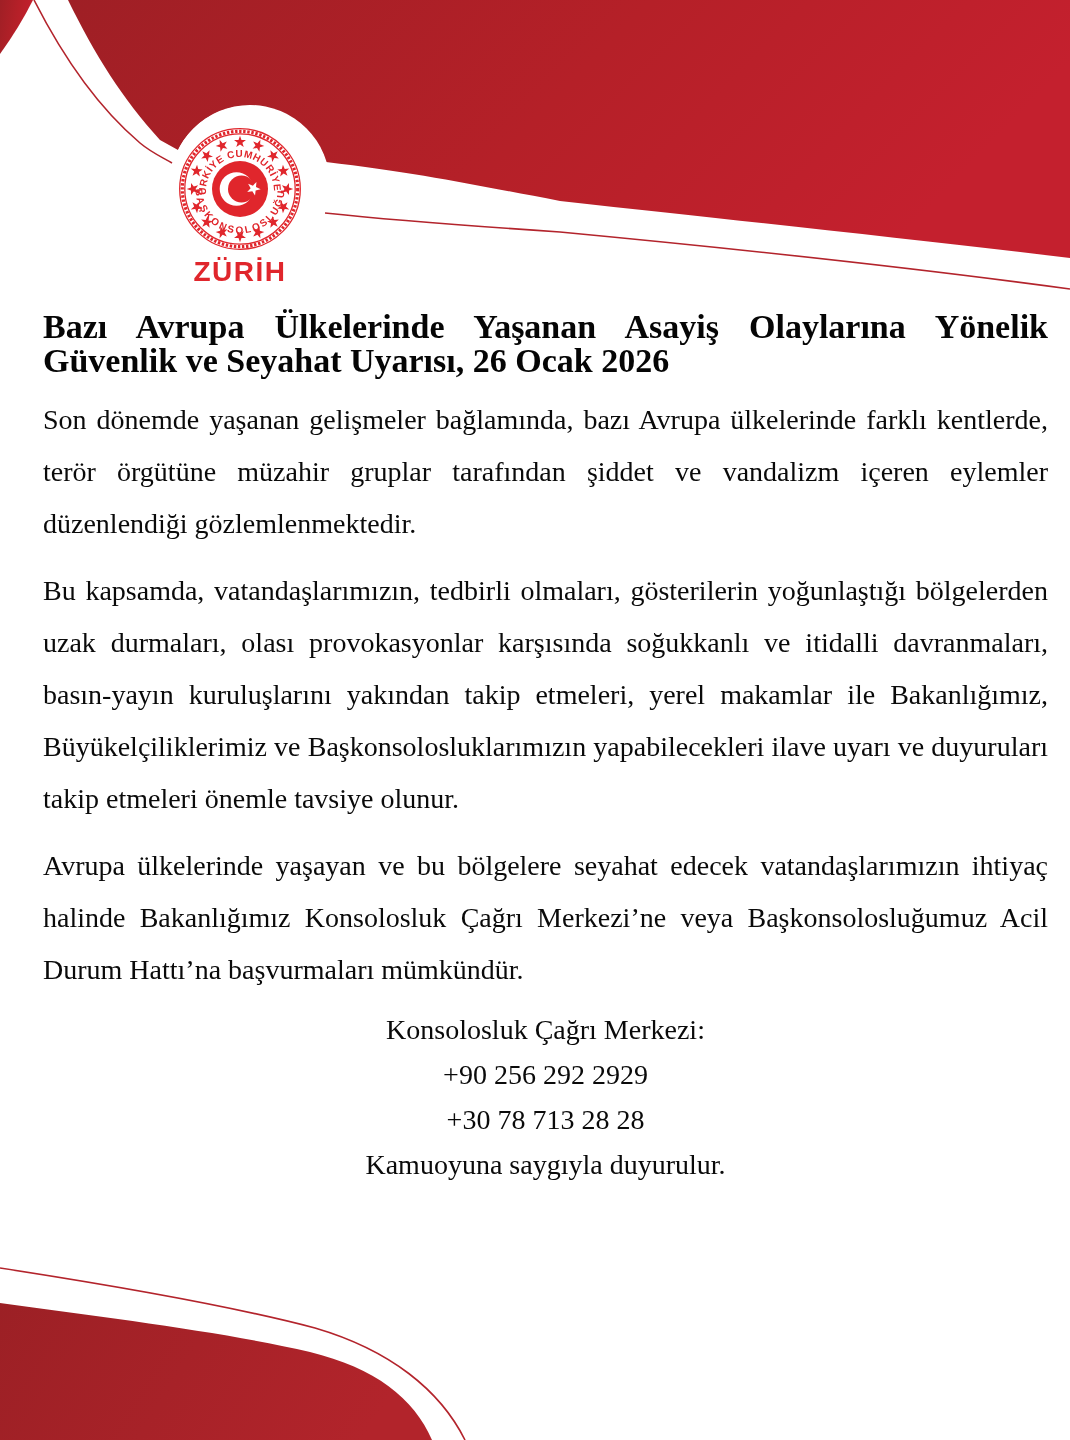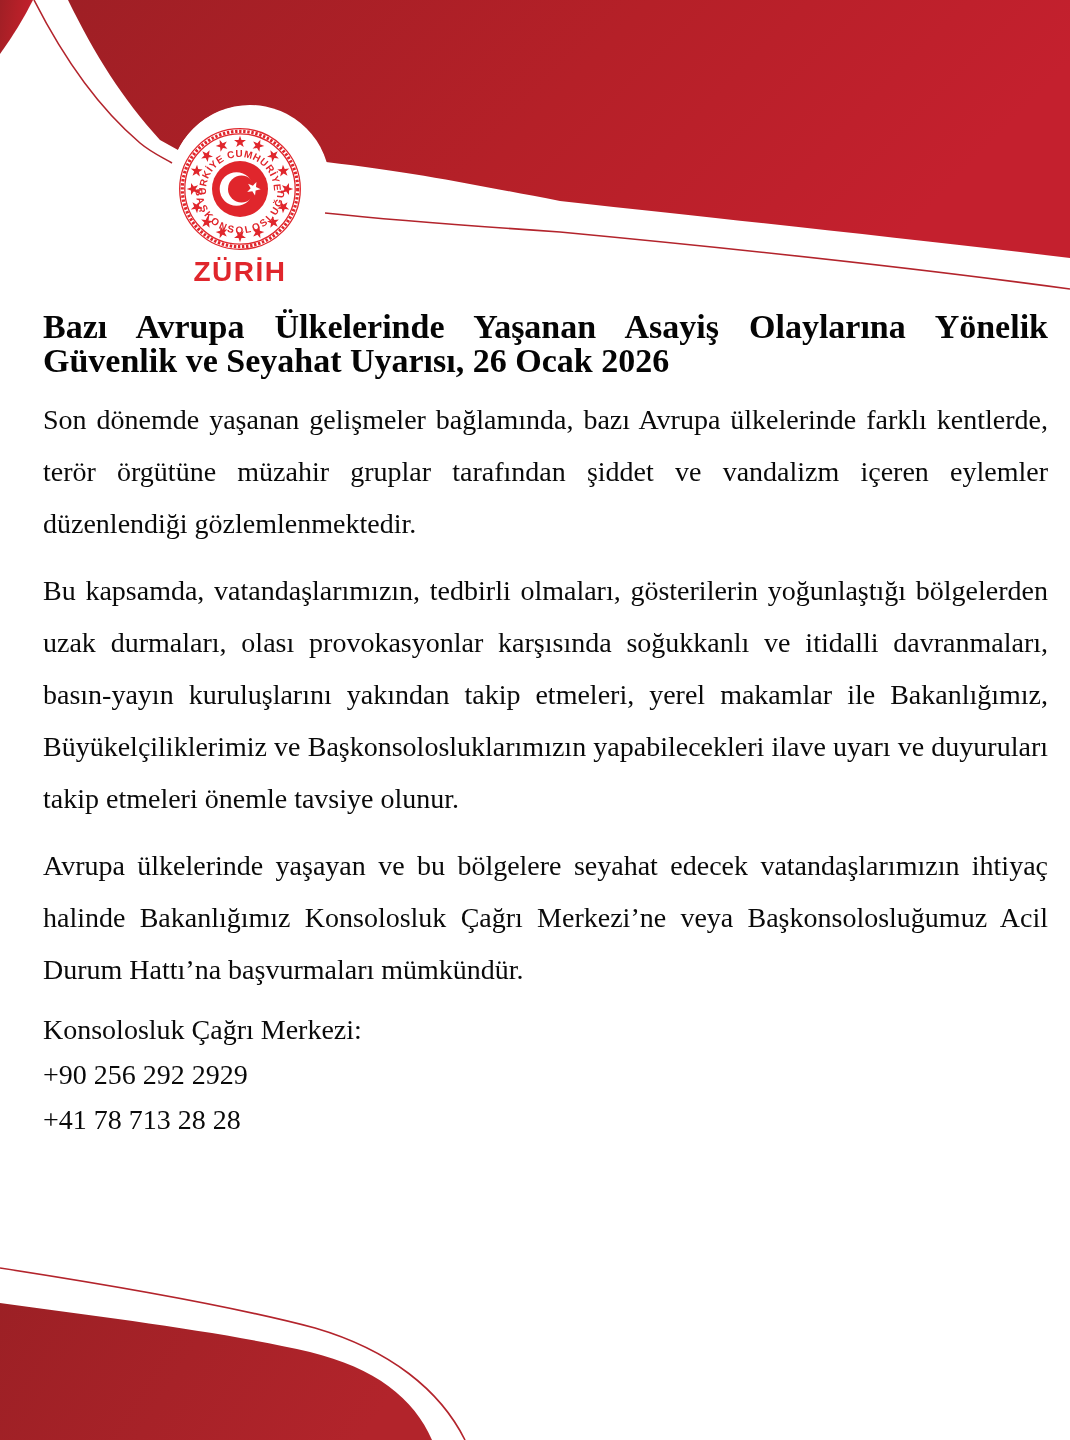--- a/index.html
+++ b/index.html
@@ -8,21 +8,21 @@
   .banner-top{position:absolute;top:0;left:0;width:1070px;height:300px;display:block;}
   .banner-bottom{position:absolute;bottom:0;left:0;width:1070px;height:200px;display:block;}
   .city-label{position:absolute;top:258px;left:240px;transform:translateX(-50%);
         font-family:"Liberation Sans", sans-serif;font-weight:700;font-size:28px;line-height:28px;
         letter-spacing:1.5px;color:#e0262c;white-space:nowrap;text-align:center;}
   main.content{position:absolute;top:0;left:0;right:0;padding:310px 22px 0 43px;}
   h1.doc-title{font-size:34px;line-height:34px;font-weight:700;text-align:justify;
         margin:0 0 16px 0;color:#050505;}
   p.body-par{font-size:28px;line-height:52px;text-align:justify;margin:0 0 15px 0;}
   .contact-block{margin-top:-4px;}
-  .contact-block p{font-size:28px;line-height:45px;margin:0;text-align:left;}
+  .contact-block p{font-size:28px;line-height:45px;margin:0;text-align:center;}
 </style>
 </head>
 <body>
 
 <div class="page">
 
   <svg class="banner-top" viewBox="0 0 1070 300" aria-hidden="true">
     <defs>
       <linearGradient id="gradTop" x1="0" y1="0" x2="1" y2="0.25">
         <stop offset="0" stop-color="#9f1f25"></stop>
@@ -91,21 +91,22 @@
   <main class="content">
     <h1 class="doc-title">Bazı Avrupa Ülkelerinde Yaşanan Asayiş Olaylarına Yönelik Güvenlik ve Seyahat Uyarısı, 26 Ocak 2026</h1>
 
     <p class="body-par">Son dönemde yaşanan gelişmeler bağlamında, bazı Avrupa ülkelerinde farklı kentlerde, terör örgütüne müzahir gruplar tarafından şiddet ve vandalizm içeren eylemler düzenlendiği gözlemlenmektedir.</p>
     <p class="body-par">Bu kapsamda, vatandaşlarımızın, tedbirli olmaları, gösterilerin yoğunlaştığı bölgelerden uzak durmaları, olası provokasyonlar karşısında soğukkanlı ve itidalli davranmaları, basın-yayın kuruluşlarını yakından takip etmeleri, yerel makamlar ile Bakanlığımız, Büyükelçiliklerimiz ve Başkonsolosluklarımızın yapabilecekleri ilave uyarı ve duyuruları takip etmeleri önemle tavsiye olunur.</p>
     <p class="body-par">Avrupa ülkelerinde yaşayan ve bu bölgelere seyahat edecek vatandaşlarımızın ihtiyaç halinde Bakanlığımız Konsolosluk Çağrı Merkezi’ne veya Başkonsolosluğumuz Acil Durum Hattı’na başvurmaları mümkündür.</p>
 
     <div class="contact-block">
       <p>Konsolosluk Çağrı Merkezi:</p>
       <p>+90 256 292 2929</p>
-      <p>+41 78 713 28 28</p>
+      <p>+30 78 713 28 28</p>
+      <p>Kamuoyuna saygıyla duyurulur.</p>
     </div>
   </main>
 
   <svg class="banner-bottom" viewBox="0 0 1070 200" aria-hidden="true">
     <defs>
       <linearGradient id="gradBottom" x1="0" y1="0" x2="1" y2="0.2">
         <stop offset="0" stop-color="#9c2025"></stop>
         <stop offset="1" stop-color="#b2242b"></stop>
       </linearGradient>
     </defs>

